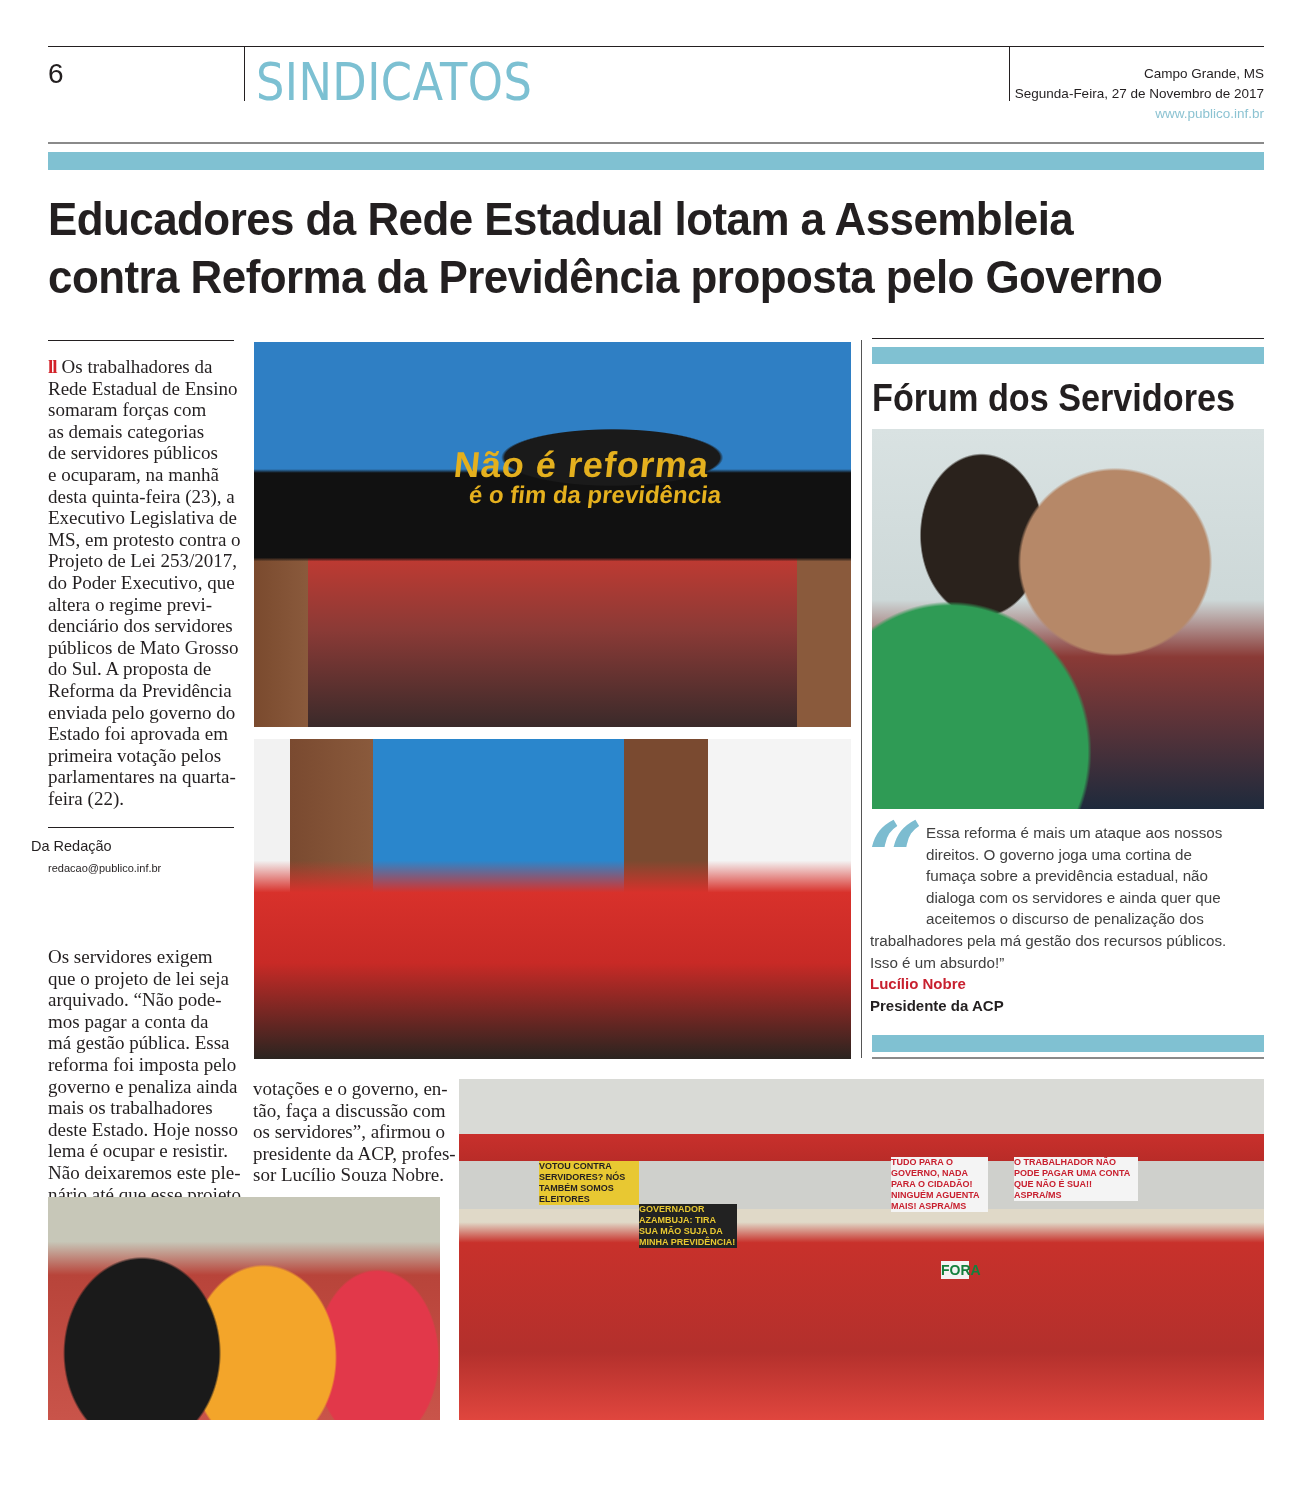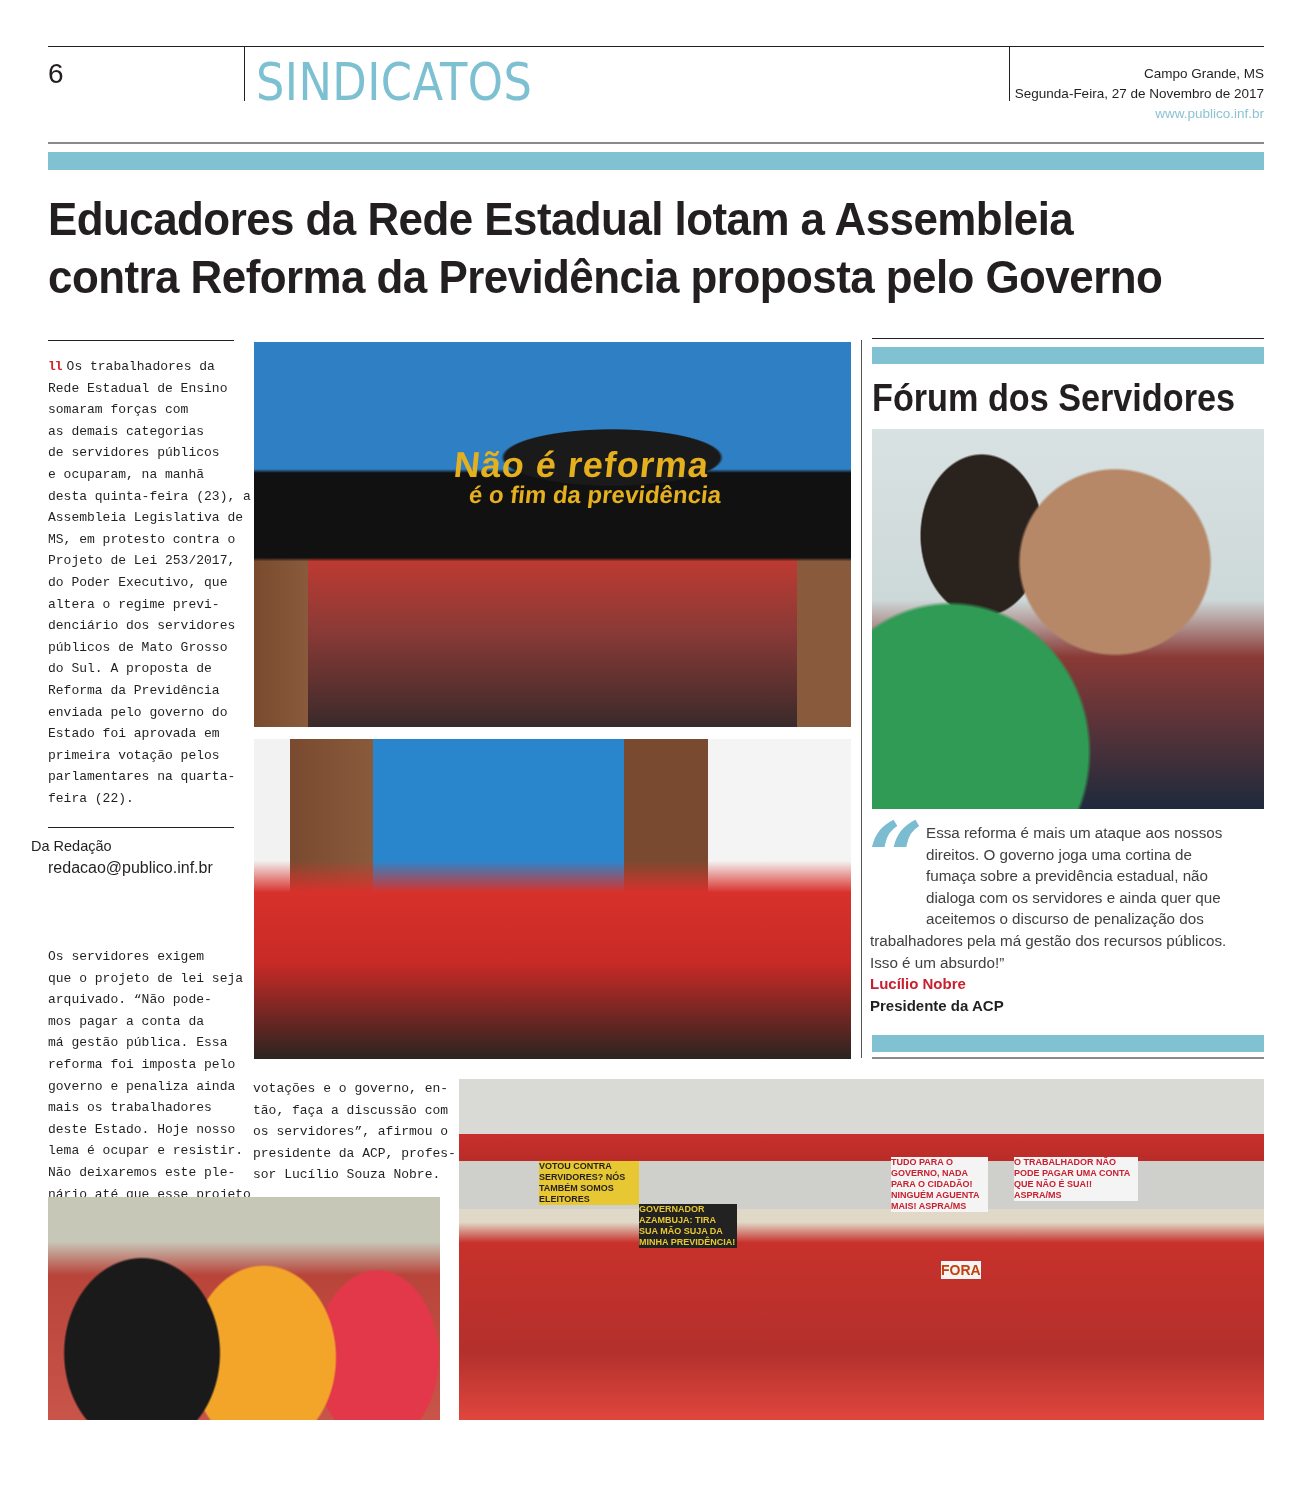--- a/index.html
+++ b/index.html
@@ -15,26 +15,26 @@
   .section-title { left: 256px; top: 52px; font-size: 52px; line-height: 60px; color: #7cc0d2; letter-spacing: 0.5px; font-family: "DejaVu Sans", sans-serif; font-weight: normal; transform: scaleX(0.86); transform-origin: left; }
   .dateline { right: 45px; text-align: right; font-size: 13.5px; line-height: 20px; color: #231f20; }
   .dateline .url { color: #8cc3d2; }
   .rule-grey { left: 48px; top: 142px; width: 1216px; height: 2px; background: #8a8a8a; }
   .band { background: #80c1d2; }
 
   
   .headline { left: 48px; top: 190px; width: 1220px; font-family: "Liberation Sans", sans-serif; font-weight: bold; font-size: 47px; line-height: 58px; color: #231f20; letter-spacing: -0.6px; transform: scaleX(0.935); transform-origin: left; white-space: nowrap; }
 
   
-  .col-text { font-size: 13px; line-height: 21.6px; color: #231f20; font-family: Liberation Mono, monospace; }
+  .col-text { font-size: 19px; line-height: 21.6px; color: #231f20; font-family: Liberation Serif, serif; }
   .col-text p { white-space: nowrap; }
   .marker { color: #d2232a; font-weight: bold; letter-spacing: -1px; margin-right: 5px; }
   .hr-thin { height: 1px; background: #231f20; }
   .byline { font-size: 14.5px; line-height: 20px; }
-  .email { font-size: 16px; line-height: 20px; }
+  .email { font-size: 11px; line-height: 20px; }
 
   
   .photo { overflow: hidden; }
   .photo1 {
     background:
       radial-gradient(ellipse 30% 12% at 60% 30%, #1a1a1a 0 60%, transparent 62%),
       linear-gradient(180deg, #2f7fc4 0%, #2f7fc4 33%, #111 34%, #111 56%, transparent 57%),
       radial-gradient(ellipse 12% 14% at 12% 25%, #e6b21f 0 70%, transparent 72%),
       linear-gradient(90deg, #7a4a2e 0%, #8a5a3c 9%, transparent 9%, transparent 91%, #8a5a3c 91%),
       linear-gradient(180deg, #c23a32 55%, #8a3a36 75%, #3a2a2a 100%);
@@ -96,21 +96,21 @@
 
 <div class="abs hr-thin" style="left:48px; top:340px; width:186px;"></div>
 <div class="abs col-text" style="left:48px; top:356px; width:190px;">
   <p><span class="marker">ll</span><span>Os trabalhadores da</span></p>
   <p>Rede Estadual de Ensino</p>
   <p>somaram forças com</p>
   <p>as demais categorias</p>
   <p>de servidores públicos</p>
   <p>e ocuparam, na manhã</p>
   <p>desta quinta-feira (23), a</p>
-  <p>Assembleia Legislativa de</p>
+  <p>Executivo Legislativa de</p>
   <p>MS, em protesto contra o</p>
   <p>Projeto de Lei 253/2017,</p>
   <p>do Poder Executivo, que</p>
   <p>altera o regime previ-</p>
   <p>denciário dos servidores</p>
   <p>públicos de Mato Grosso</p>
   <p>do Sul. A proposta de</p>
   <p>Reforma da Previdência</p>
   <p>enviada pelo governo do</p>
   <p>Estado foi aprovada em</p>
@@ -151,21 +151,21 @@
   <div class="abs banner-text2" style="left:215px;">é o fim da previdência</div>
 </div>
 
 <div class="abs photo photo2" style="left:254px; top:739px; width:597px; height:320px;"></div>
 
 <div class="abs photo photo3" style="left:459px; top:1079px; width:805px; height:341px;">
   <div class="abs sign" style="left:80px; top:82px; width:100px; background:#e8c832;">VOTOU CONTRA SERVIDORES? NÓS TAMBÉM SOMOS ELEITORES</div>
   <div class="abs sign" style="left:180px; top:82px; width:98px; background:#222; color:#e8c832;margin-top:43px;">GOVERNADOR AZAMBUJA: TIRA SUA MÃO SUJA DA MINHA PREVIDÊNCIA!</div>
   <div class="abs sign" style="left:432px; top:78px; width:97px; background:#f4f4f4; color:#c8202f;">TUDO PARA O GOVERNO, NADA PARA O CIDADÃO! NINGUÉM AGUENTA MAIS! ASPRA/MS</div>
   <div class="abs sign" style="left:555px; top:78px; width:124px; background:#f4f4f4; color:#c8202f;">O TRABALHADOR NÃO PODE PAGAR UMA CONTA QUE NÃO É SUA!! ASPRA/MS</div>
-  <div class="abs sign" style="left:482px; top:182px; width:40px; background:#f4f4f4; color:#c2410c; font-size:14px; line-height:18px;">FORA</div>
+  <div class="abs sign" style="left:482px; top:182px; width:28px; background:#f4f4f4; color:#15803d; font-size:14px; line-height:18px;">FORA</div>
 </div>
 
 <div class="abs photo photo4" style="left:48px; top:1197px; width:392px; height:223px;"></div>
 
 <div class="abs vsep" style="left:861px; top:340px; height:718px; background:#555;"></div>
 <div class="abs hr-thin" style="left:872px; top:338px; width:392px;"></div>
 <div class="abs band" style="left:872px; top:347px; width:392px; height:17px;"></div>
 <div class="abs sidebar-title">Fórum dos Servidores</div>
 <div class="abs photo photo5" style="left:872px; top:429px; width:392px; height:380px;"></div>
 

